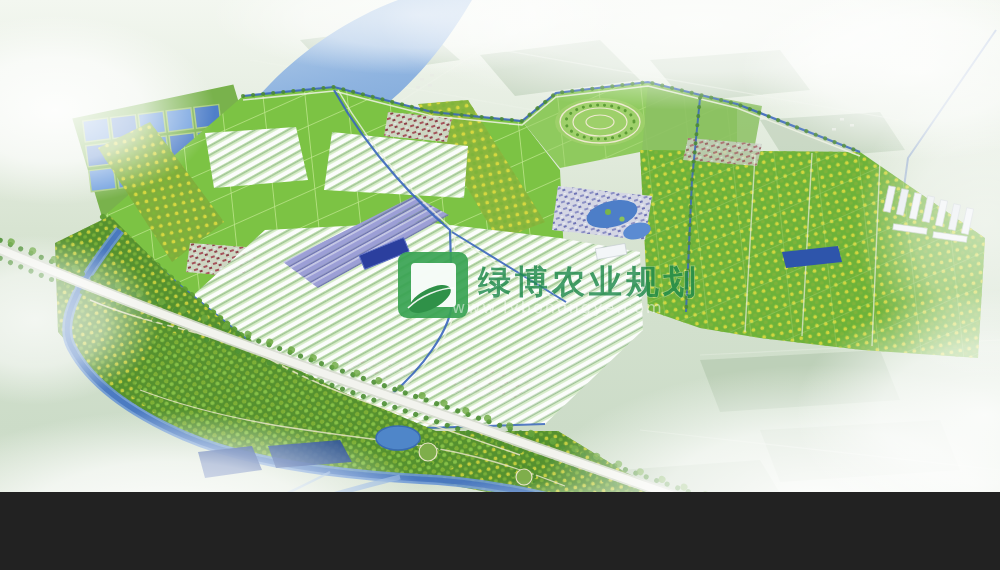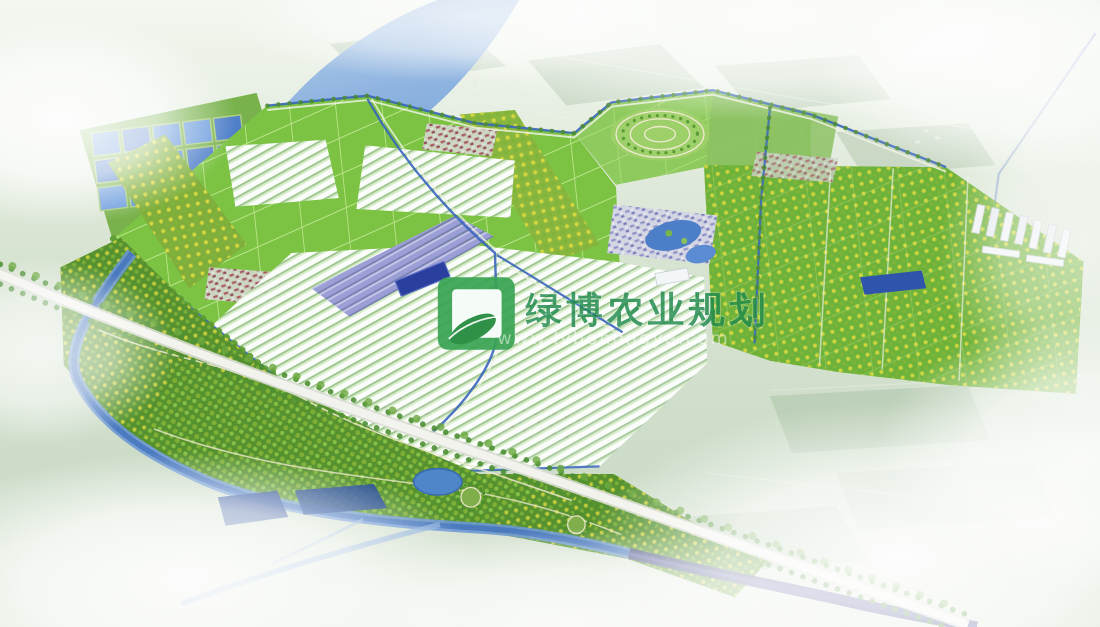--- a/index.html
+++ b/index.html
@@ -1,16 +1,16 @@
 <!DOCTYPE html>
 <html><head>
 <meta charset="utf-8">
 <style>
   html,body{margin:0;padding:0;background:#222;}
-  .stage{position:relative;width:1000px;height:570px;overflow:hidden;
+  .stage{position:relative;width:1000px;height:492px;overflow:hidden;
          font-family:"DejaVu Sans","Liberation Sans",sans-serif;}
   .stage svg{display:block;width:1000px;height:570px;}
   text.wm-title{font-size:33px;font-weight:bold;letter-spacing:4px;
                 fill:#1f8a4c;opacity:.82;paint-order:stroke;stroke:#ffffff;stroke-width:1.5px;stroke-opacity:.35;}
   text.wm-url{font-size:16px;letter-spacing:2px;fill:#ffffff;opacity:.5;}
 </style>
 </head>
 <body>
 
 <div class="stage">

